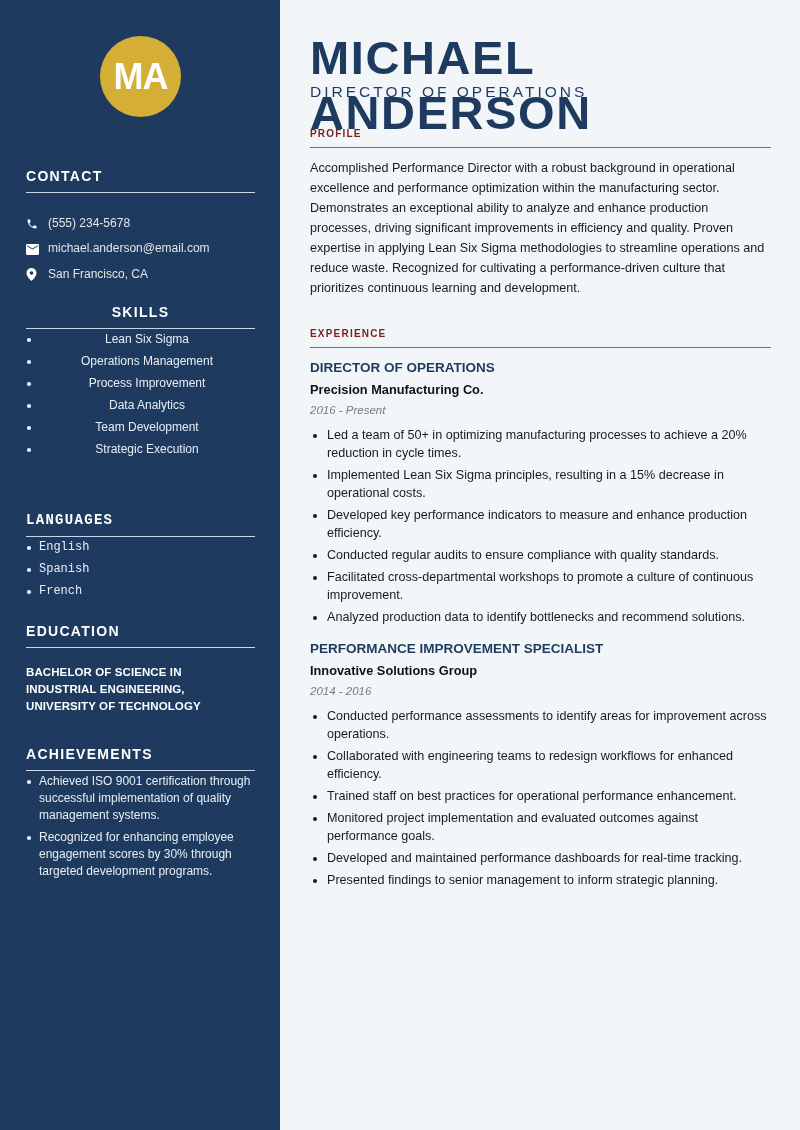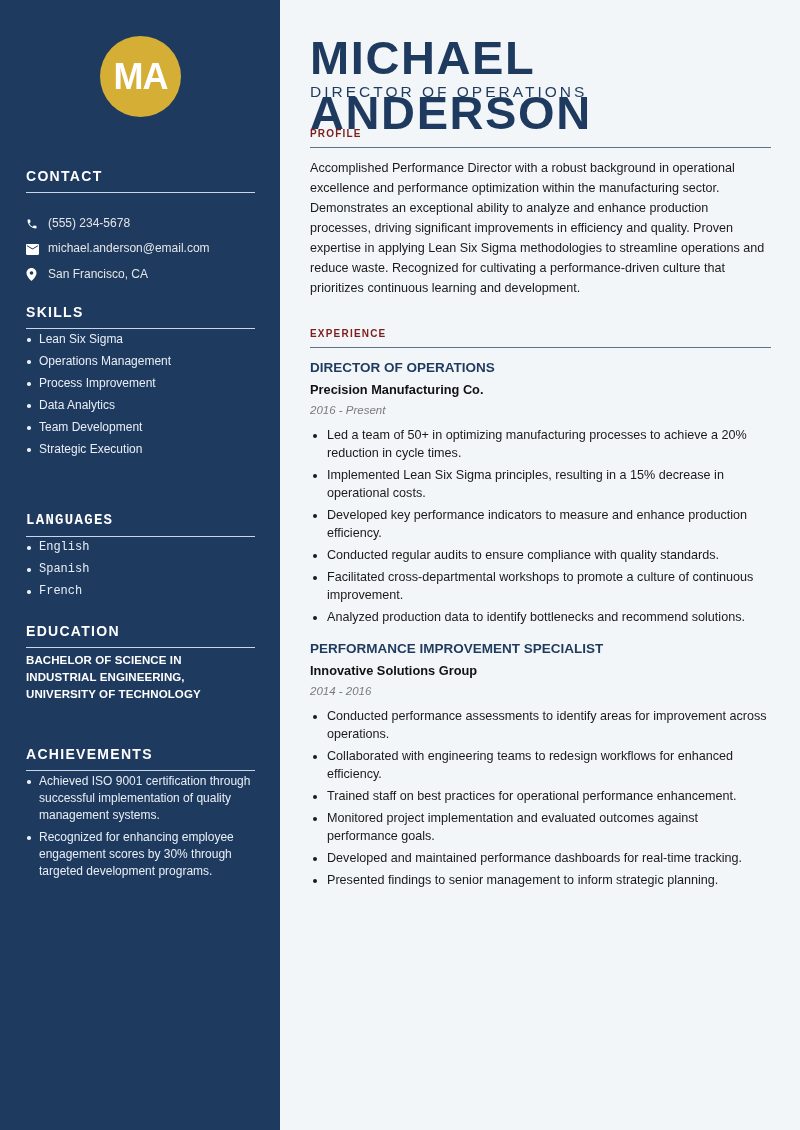--- a/index.html
+++ b/index.html
@@ -58,21 +58,21 @@
       line-height: 17px;
       margin-bottom: 5px;
     }
     .bullet-list li::before {
       content: "";
       position: absolute; left: 1px; top: 7px;
       width: 3.5px; height: 3.5px; border-radius: 50%;
       background: #e8eef5;
     }
     .edu-text {
-      margin-top: 4px;
+      margin-top: 16px;
       font-size: 11.5px; font-weight: bold;
       line-height: 17px;
       color: #ffffff;
       letter-spacing: 0.1px;
     }
     .ach-list li { margin-bottom: 5px; }
 
     
     .main {
       flex: 1;
@@ -172,21 +172,21 @@
           <span class="ic">
             <svg width="11" height="13" viewBox="0 0 20 26">
                 <path d="M10 0C4.5 0 0 4.5 0 10c0 7.5 10 16 10 16s10-8.5 10-16C20 4.5 15.5 0 10 0zm0 13.5c-1.9 0-3.5-1.6-3.5-3.5S8.1 6.5 10 6.5s3.5 1.6 3.5 3.5-1.6 3.5-3.5 3.5z"></path>
               </svg>
           </span>
           <span>San Francisco, CA</span>
         </li>
       </ul>
     </section>
 
-    <section class="sb-section" style="top:304px;">
+    <section class="sb-section" style="top:304px;text-align:center;">
       <h2 class="sb-title">SKILLS</h2>
       <ul class="bullet-list">
         <li>Lean Six Sigma</li>
         <li>Operations Management</li>
         <li>Process Improvement</li>
         <li>Data Analytics</li>
         <li>Team Development</li>
         <li>Strategic Execution</li>
       </ul>
     </section>

